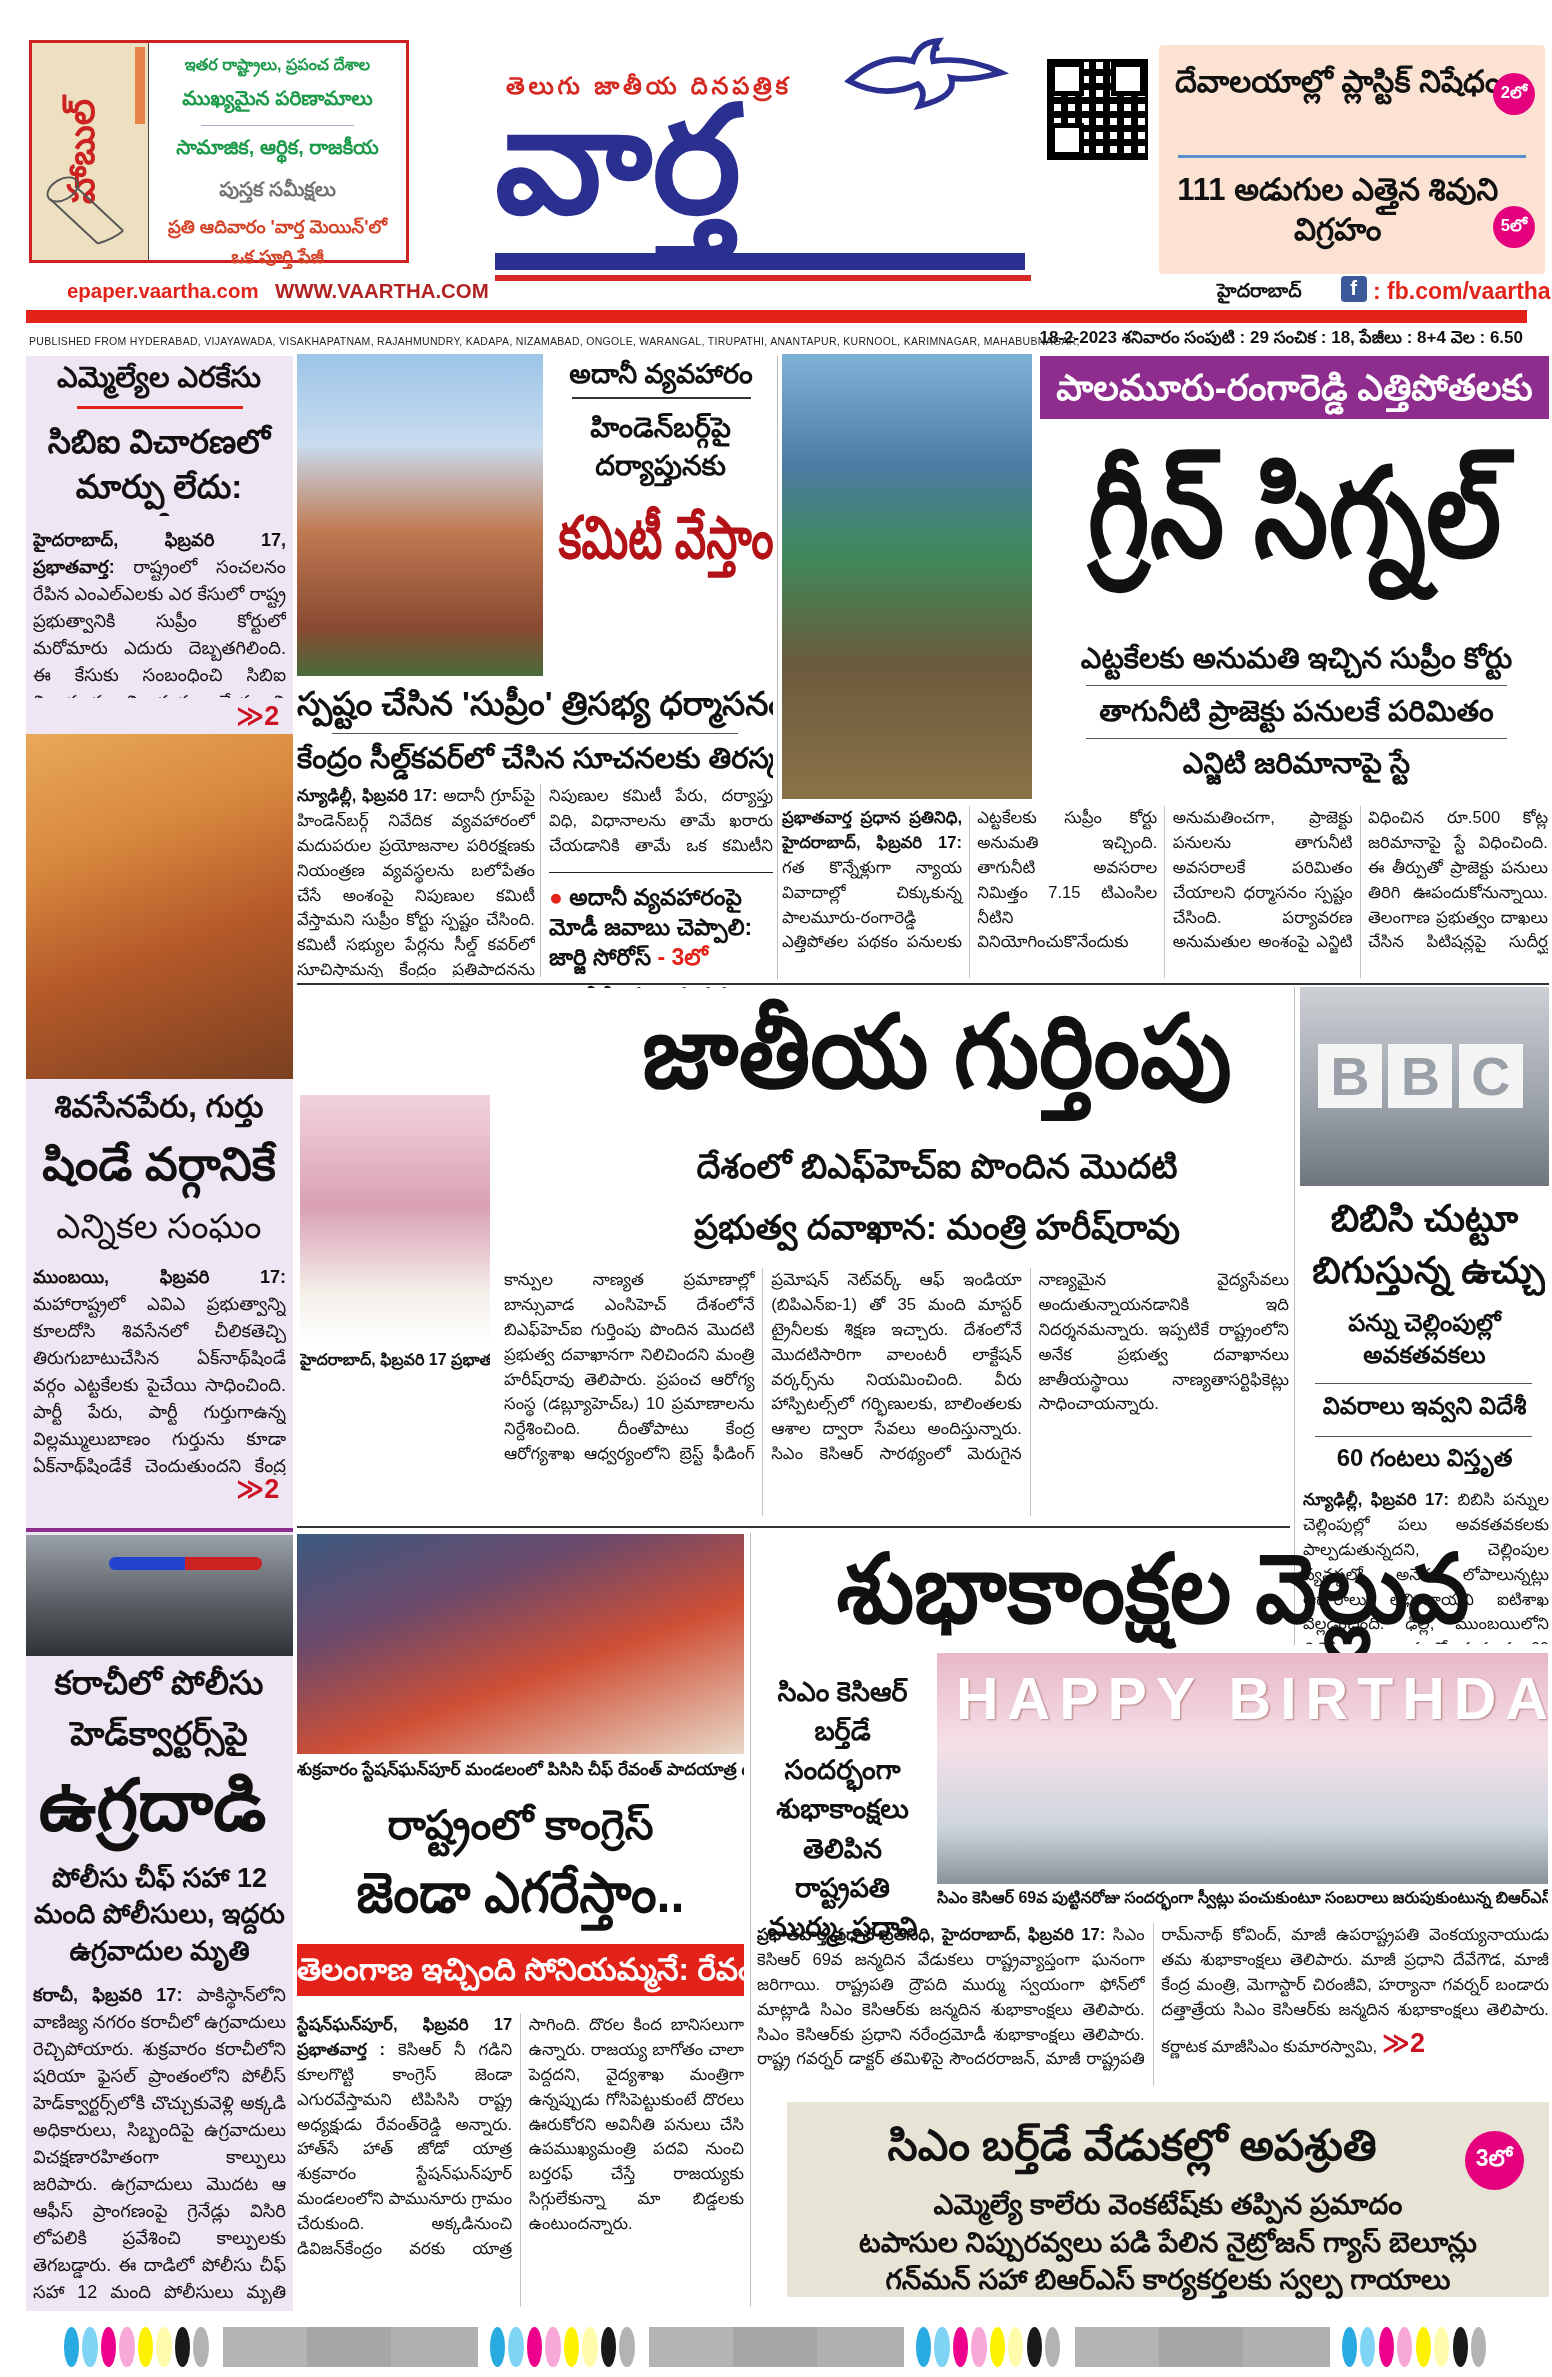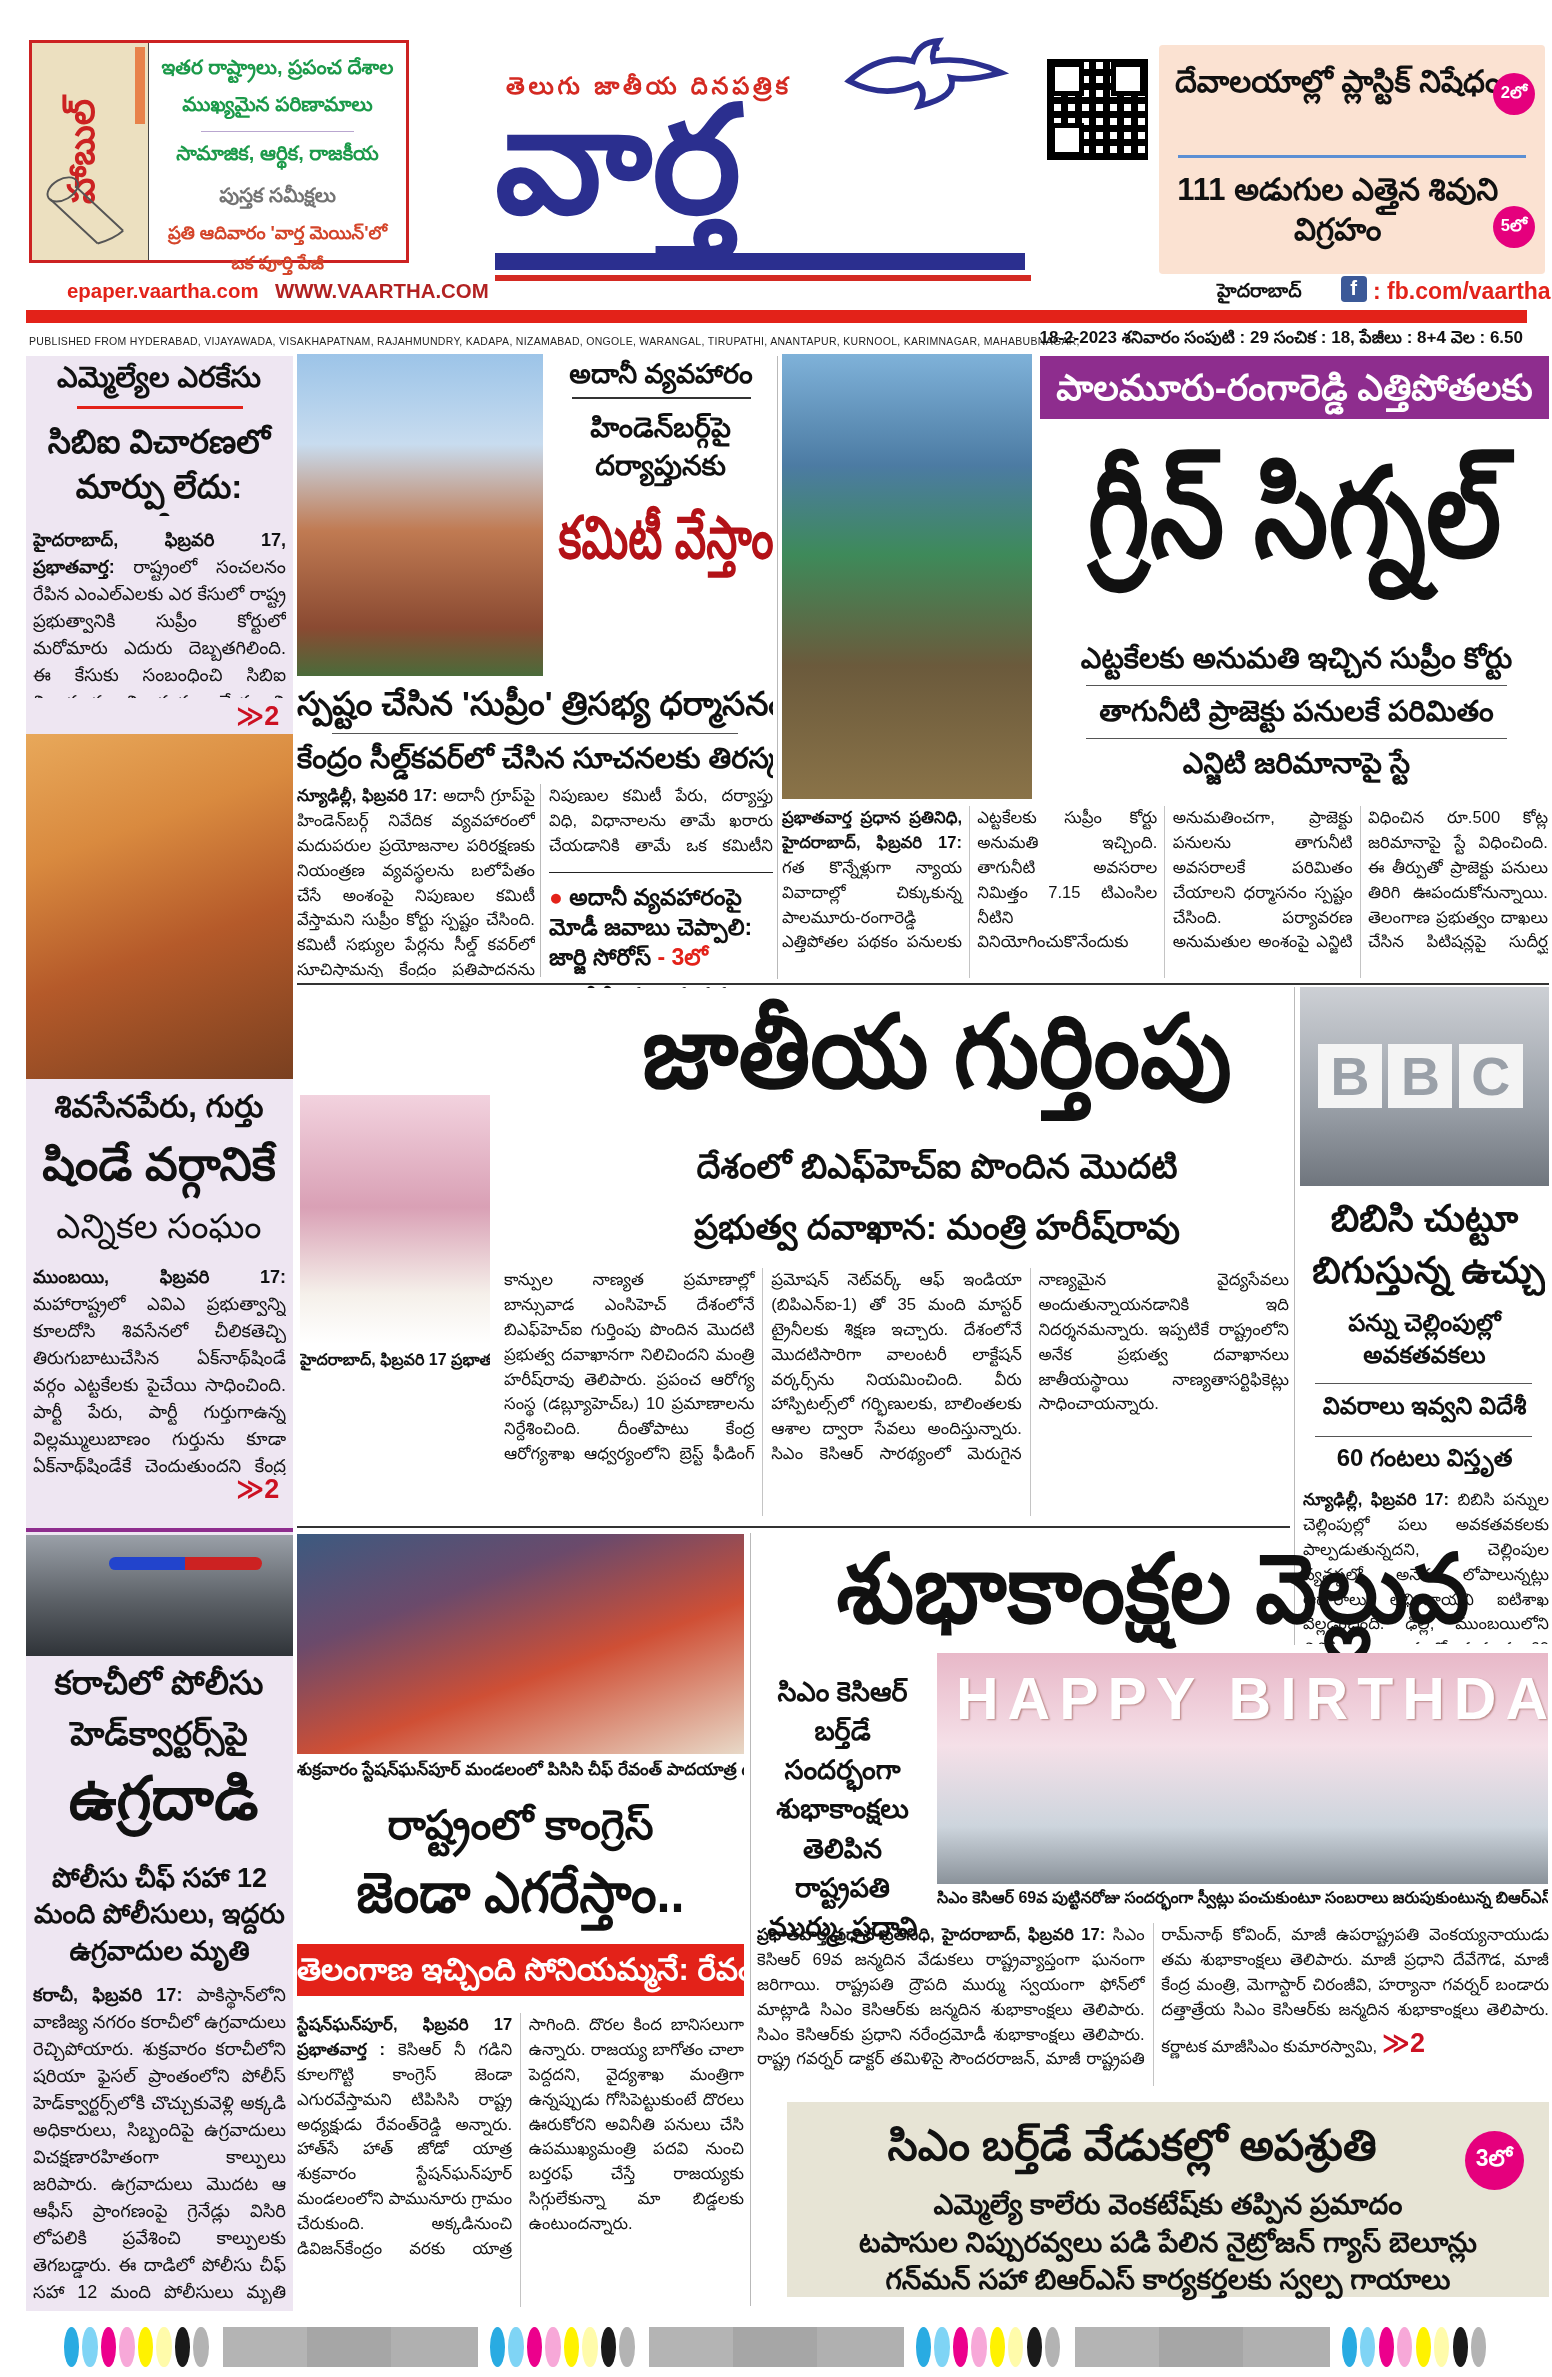--- a/index.html
+++ b/index.html
@@ -37,21 +37,21 @@
     <div class="abs" style="left:0;top:0;width:116px;height:100%;background:#ece0c0;border-right:1.9px solid #444;">
       <div class="abs b" style="left:-35px;top:83px;width:179px;transform:rotate(-90deg);color:#cc2222;font-size:37px;text-align:center;">హాబుల్</div>
       <div class="abs" style="right:2.6px;top:3.8px;width:10.2px;height:77px;background:#e8824a;"></div>
       <svg class="abs" style="left:5.1px;top:121px;" width="96" height="89" viewBox="0 0 150 140">
         <ellipse cx="40" cy="40" rx="26" ry="16" fill="none" stroke="#555" stroke-width="3" transform="rotate(-30 40 40)"></ellipse>
         <path d="M20 55 L95 125 M60 35 L135 105" stroke="#555" stroke-width="3" fill="none"></path>
         <path d="M95 125 Q120 118 135 105" stroke="#555" stroke-width="3" fill="none"></path>
       </svg>
     </div>
     <div class="abs ctr" style="left:118px;top:0;width:255px;height:100%;padding-top:12.8px;">
-      <div class="b nw clip" style="color:#1c9a4a;font-size:20px;">ఇతర రాష్ట్రాలు, ప్రపంచ దేశాల</div>
+      <div class="b nw clip" style="color:#1c9a4a;font-size:16px;">ఇతర రాష్ట్రాలు, ప్రపంచ దేశాల</div>
       <div class="b nw clip" style="color:#1c9a4a;font-size:20px;margin-top:9px;">ముఖ్యమైన పరిణామాలు</div>
       <div style="height:1.3px;width:60%;background:#b9a6d0;margin:10.2px auto;"></div>
       <div class="b nw clip" style="color:#1c9a4a;font-size:20px;">సామాజిక, ఆర్థిక, రాజకీయ</div>
       <div class="b nw clip" style="color:#737373;font-size:20px;margin-top:14px;">పుస్తక సమీక్షలు</div>
       <div class="b nw clip" style="color:#d4452a;font-size:18px;margin-top:10.2px;">ప్రతి ఆదివారం 'వార్త మెయిన్'లో</div>
       <div class="b nw clip" style="color:#d4452a;font-size:18px;margin-top:5.1px;">ఒక పూర్తి పేజీ</div>
     </div>
   </div>
 
   <div class="abs b nw" style="left:506px;top:72px;font-size:24px;color:#d42a22;letter-spacing:3.8px;">తెలుగు జాతీయ దినపత్రిక</div>
@@ -116,21 +116,21 @@
   <div class="abs marker nw" style="left:236px;top:1473px;font-size:27px;">≫2</div>
 
   <div class="abs" style="left:25.5px;top:1528px;width:267px;height:3.8px;background:#8e2d8e;"></div>
 
   <div class="abs photo" style="left:25.5px;top:1535px;width:267px;height:121px;background:linear-gradient(180deg,#9aa0a8 0%,#5b6066 55%,#2f3338 100%);">
     <div class="abs" style="left:83px;top:22px;width:153px;height:12.8px;border-radius:6.4px;background:linear-gradient(90deg,#2244cc 0 50%,#cc2222 50%);"></div>
   </div>
 
   <div class="abs ctr b nw clip" style="left:25.5px;top:1664px;width:267px;font-size:33px;">కరాచీలో పోలీసు</div>
   <div class="abs ctr b nw clip" style="left:25.5px;top:1715px;width:267px;font-size:33px;">హెడ్‌క్వార్టర్స్‌పై</div>
-  <div class="abs ctr b nw clip" style="left:30px;top:1764px;width:267px;font-size:60px;">ఉగ్రదాడి</div>
+  <div class="abs ctr b nw clip" style="left:19px;top:1764px;width:267px;font-size:72px;">ఉగ్రదాడి</div>
   <div class="abs ctr b clip" style="left:31px;top:1860px;width:257px;height:112px;font-size:27px;line-height:1.35;">పోలీసు చీఫ్ సహా 12 మంది పోలీసులు, ఇద్దరు ఉగ్రవాదుల మృతి</div>
   <div class="abs body-txt" style="left:33px;top:1982px;width:253px;height:322px;font-size:18px;">
     <span class="b">కరాచీ, ఫిబ్రవరి 17:</span>
     <span>పాకిస్థాన్‌లోని వాణిజ్య నగరం కరాచీలో ఉగ్రవాదులు రెచ్చిపోయారు. శుక్రవారం కరాచీలోని షరియా ఫైసల్ ప్రాంతంలోని పోలీస్ హెడ్‌క్వార్టర్స్‌లోకి చొచ్చుకువెళ్లి అక్కడి అధికారులు, సిబ్బందిపై ఉగ్రవాదులు విచక్షణారహితంగా కాల్పులు జరిపారు. ఉగ్రవాదులు మొదట ఆ ఆఫీస్ ప్రాంగణంపై గ్రెనేడ్లు విసిరి లోపలికి ప్రవేశించి కాల్పులకు తెగబడ్డారు. ఈ దాడిలో పోలీసు చీఫ్ సహా 12 మంది పోలీసులు మృతి చెందగా, భద్రతా బలగాల ఎదురుకాల్పుల్లో ఇద్దరు ఉగ్రవాదులు హతమయ్యారు. దాడి అనంతరం ఆ ప్రాంతాన్ని బలగాలు తమ ఆధీనంలోకి తీసుకున్నాయి. సుమారు 10మంది క్షతగాత్రులను సమీప ఆసుపత్రులకు తరలించారు.</span>
   </div>
 
   <div class="abs photo" style="left:297px;top:354px;width:246px;height:322px;background:linear-gradient(180deg,#9cc4e8 0%,#c8dcef 28%,#c07a52 55%,#8a4a32 85%,#4a6b3a 100%);"></div>
 
   <div class="abs ctr b nw clip" style="left:549px;top:359px;width:224px;font-size:27px;">అదానీ వ్యవహారం</div>
   <div class="abs" style="left:572px;top:397px;width:179px;height:1.9px;background:#333;"></div>

